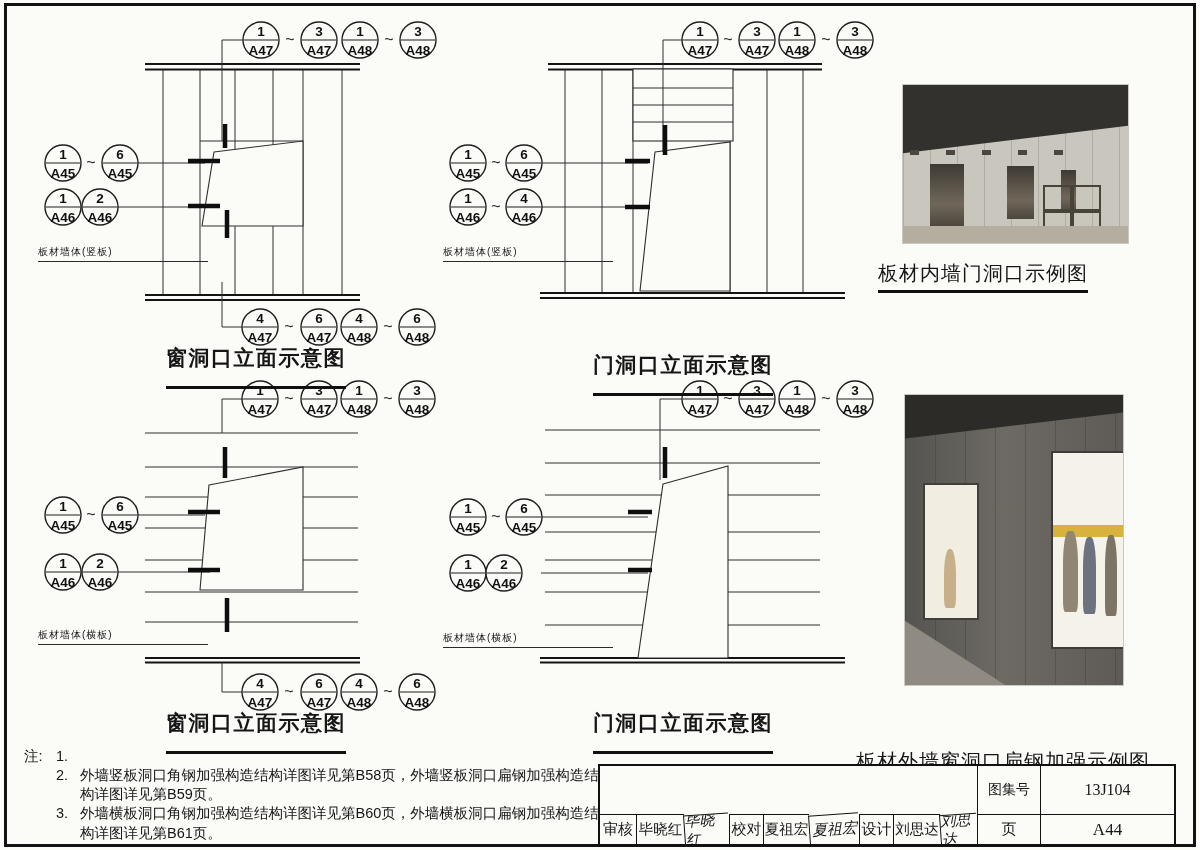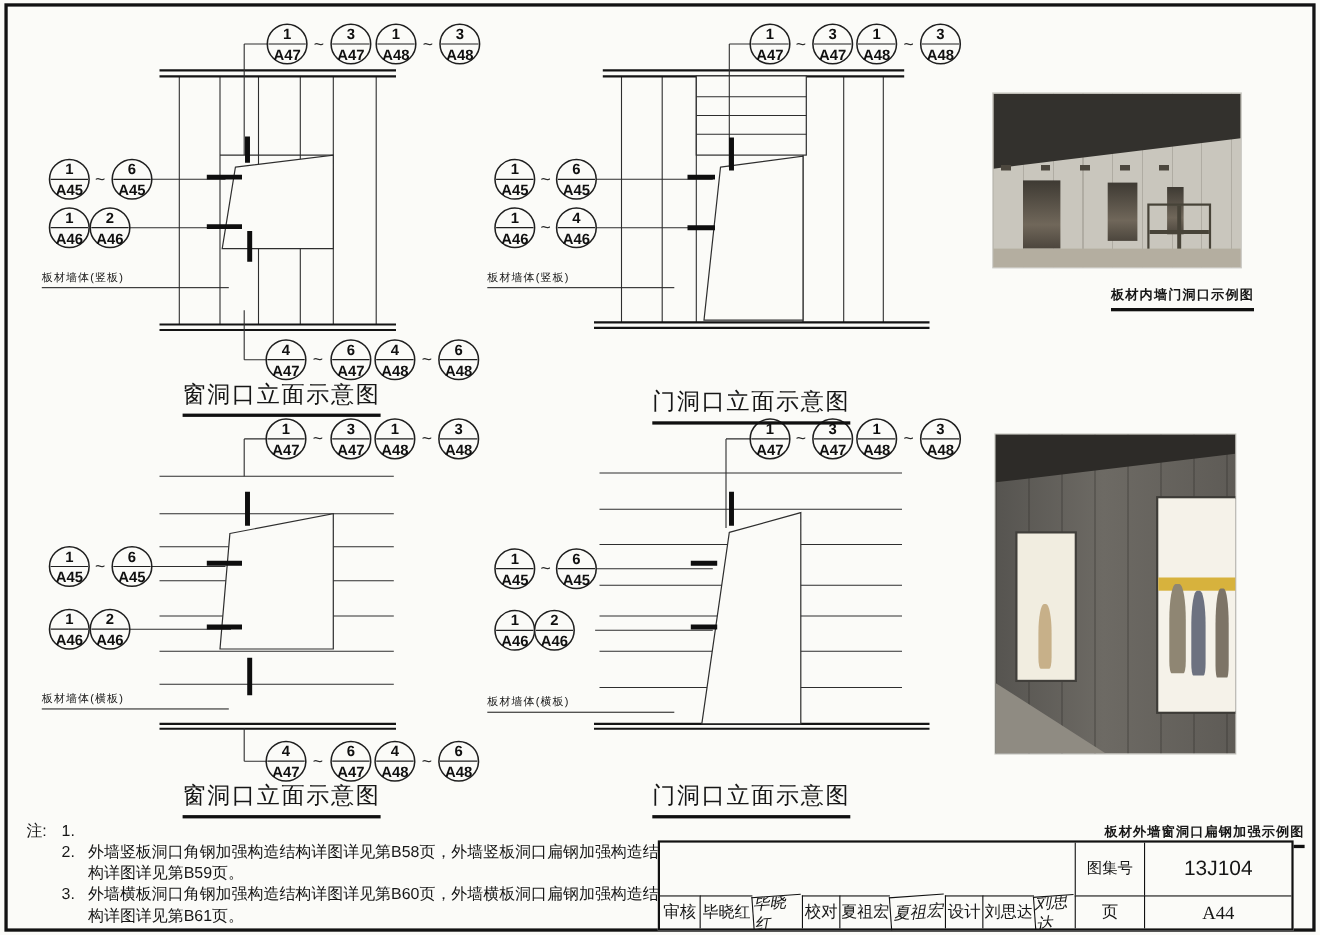--- a/index.html
+++ b/index.html
@@ -8,23 +8,23 @@
   #linework{position:absolute;left:0;top:0;width:1200px;height:850px}
   .thin{stroke:#2e2e2e;stroke-width:1;fill:none}
   .med{stroke:#141414;stroke-width:2;fill:none}
   .bold{stroke:#0e0e0e;stroke-width:4.5;fill:none}
   .open{fill:#fbfbf8;stroke:#2e2e2e;stroke-width:1.1}
   .lintel{fill:#fbfbf8;stroke:#2e2e2e;stroke-width:1.1}
   .co{fill:#fbfbf8;stroke:#1f1f1f;stroke-width:1.4}
   .cd{stroke:#1f1f1f;stroke-width:1.1}
   text.cn,text.cs{font-family:"Liberation Sans",sans-serif;font-size:13.5px;font-weight:600;text-anchor:middle;fill:#101010}
   text.tilde{font-family:"Liberation Sans",sans-serif;font-size:16px;text-anchor:middle;fill:#2a2a2a}
-  .dg-title{position:absolute;font-size:21px;font-weight:normal;letter-spacing:1.5px;border-bottom:3px solid #101010;padding-bottom:4px;white-space:nowrap}
+  .dg-title{position:absolute;font-size:21px;font-weight:bold;letter-spacing:1.5px;border-bottom:3px solid #101010;padding-bottom:14px;white-space:nowrap}
   .wall-label{position:absolute;font-size:10px;letter-spacing:1px;border-bottom:1.5px solid #2a2a2a;padding-bottom:2px;white-space:nowrap;width:170px}
-  .ph-caption{position:absolute;font-size:12px;font-weight:bold;letter-spacing:1px;text-align:right;white-space:nowrap}
+  .ph-caption{position:absolute;font-size:20px;font-weight:normal;letter-spacing:1px;text-align:left;white-space:nowrap}
   .ph-caption span{display:inline-block;border-bottom:3px solid #101010;padding-bottom:3px}
   
   .photo{position:absolute;overflow:hidden;box-shadow:0 0 0 1px #c9c8c2}
   .p1{left:903px;top:85px;width:225px;height:158px;background:#c9c6bd}
   .p1-joints{position:absolute;inset:0;background:repeating-linear-gradient(90deg,rgba(110,105,95,.28) 0 1px,transparent 1px 27px)}
   .p1-ceiling{position:absolute;left:0;top:0;width:100%;height:46%;background:#33312d;clip-path:polygon(0 0,100% 0,100% 56%,0 94%)}
   .p1-clips{position:absolute;left:3%;top:41%;width:72%;height:5px;background:repeating-linear-gradient(90deg,#4c473e 0 9px,transparent 9px 36px)}
   .p1-door{position:absolute;background:linear-gradient(180deg,#3e3a33,#70675a 65%,#4c463d)}
   .p1-d1{left:12%;top:50%;width:15%;height:39%}
   .p1-d2{left:46%;top:51%;width:12%;height:34%}
@@ -50,21 +50,21 @@
   .notes ol{list-style:none;flex:1}
   .notes li{display:flex}
   .note-no{width:24px;flex:none}
   
   .tblock{position:absolute;left:598px;top:764px;width:578px;height:82px;border:2.5px solid #111;display:grid;grid-template-columns:36px 48px 45px 34px 46px 50px 34px 47px 37px 63px 1fr;grid-template-rows:48px 1fr;background:#fbfbf8}
   .tblock>div{border-left:1.3px solid #111;border-top:1.3px solid #111;display:flex;align-items:center;justify-content:center;overflow:hidden}
   .tblock>div.r1{border-top:none}
   .tblock>div.c1{border-left:none}
   .tb-title{grid-column:1/10;font-size:27px;font-weight:bold;letter-spacing:2px}
   .tb-atlas-label{grid-column:10;font-size:14px}
-  .tb-atlas-no{grid-column:11;font-size:19px;font-family:Liberation Sans, sans-serif}
+  .tb-atlas-no{grid-column:11;font-size:16px;font-family:Liberation Serif, serif}
   .tb-lbl{font-size:15px}
   .tb-name{font-size:14.5px}
   .tb-sig{font-size:15px;font-style:italic;transform:rotate(-4deg);font-family:"Liberation Serif",serif}
   .tb-page-no{font-size:17px;font-family:"Liberation Serif",serif}
 </style>
 </head>
 <body>
 
 <div class="frame"></div>
 

